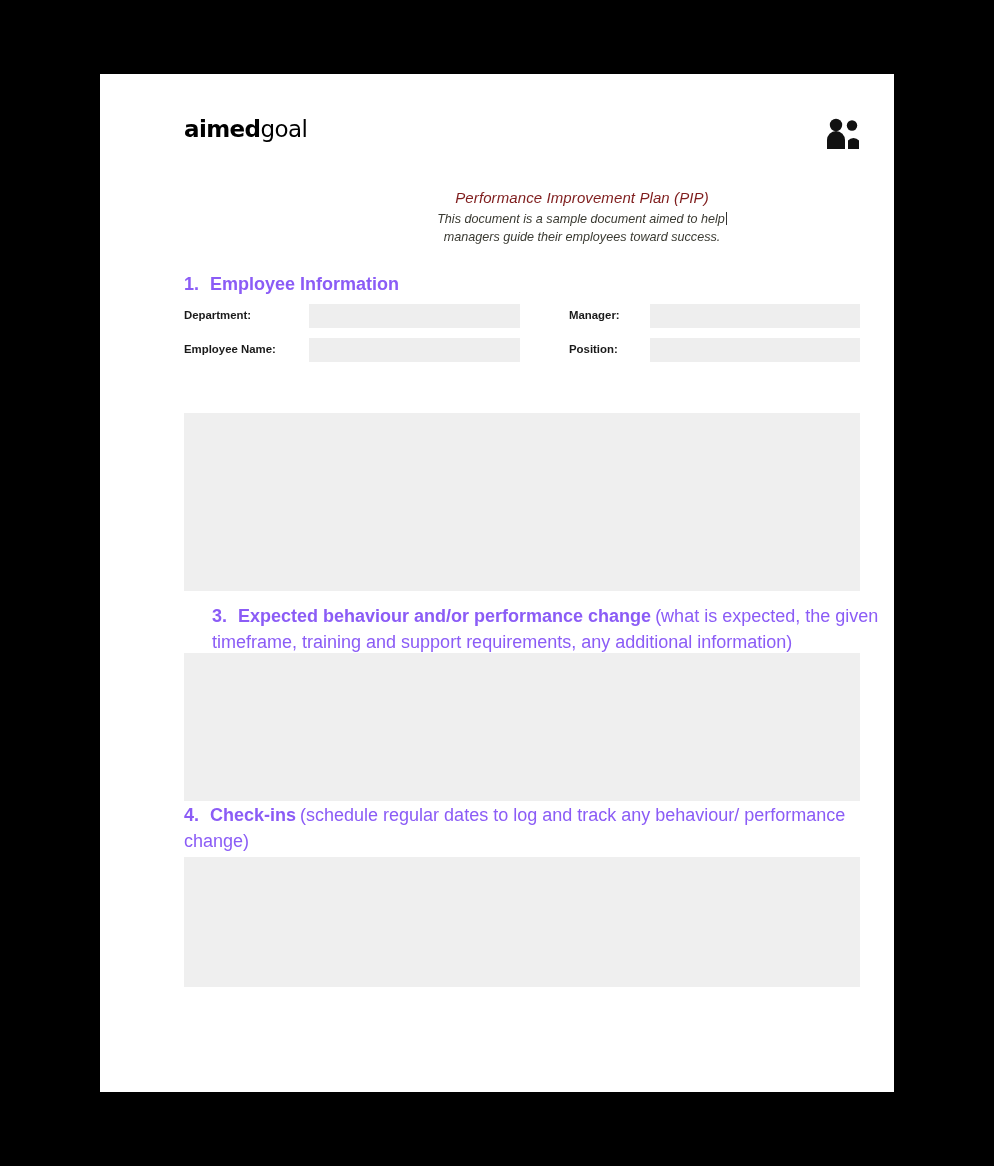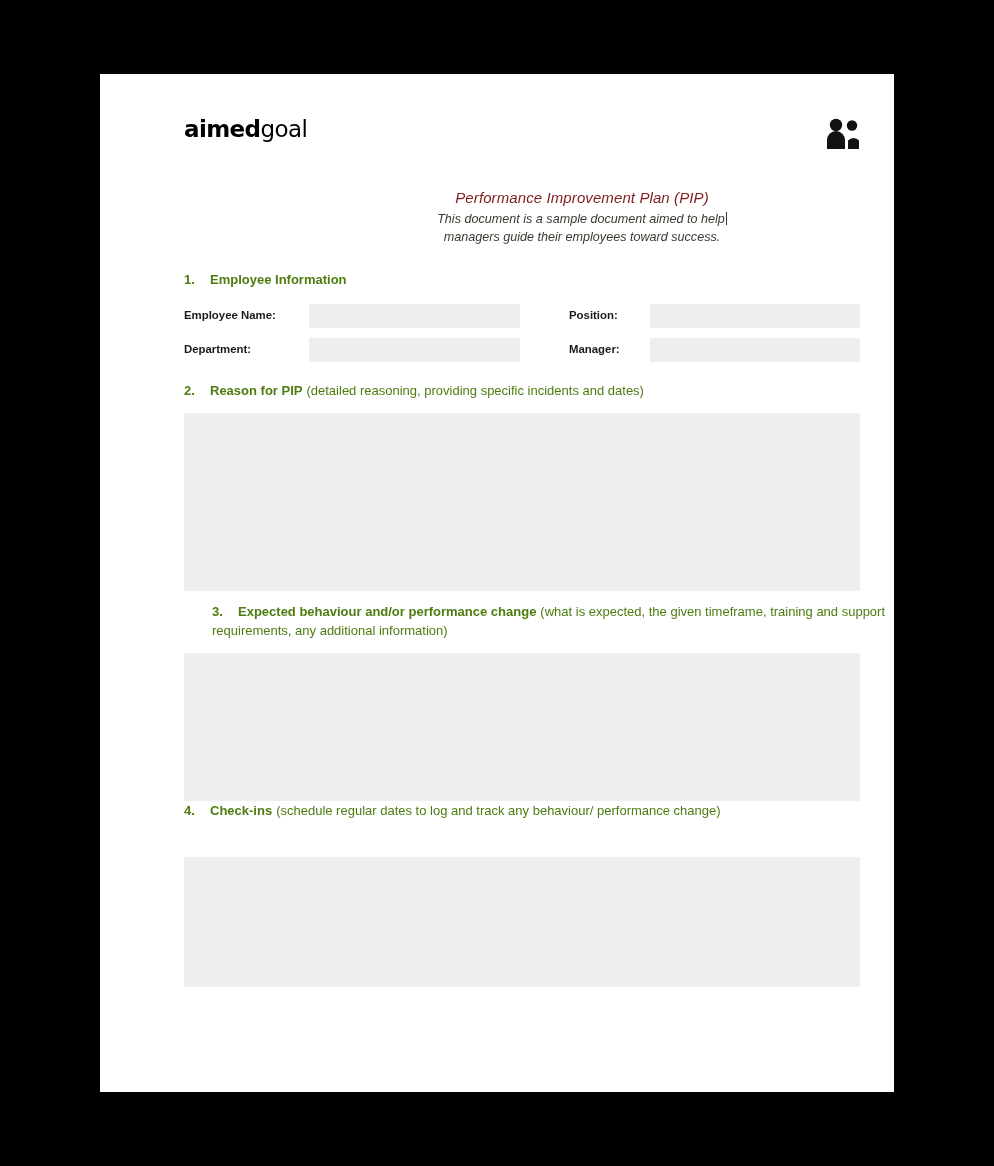--- a/index.html
+++ b/index.html
@@ -91,22 +91,22 @@
     width: 1px;
     height: 13px;
     background: #333;
     vertical-align: -2px;
     margin-left: 1px;
   }
 
   
   .section-heading {
     position: absolute;
-    font-size: 13px;
-    color: #4d7c0f;
+    font-size: 18px;
+    color: #8b5cf6;
     line-height: 1.45;
     width: 676px;
   }
   .section-heading .num {
     font-weight: bold;
     display: inline-block;
     width: 26px;
   }
   .section-heading .strong {
     font-weight: bold;
@@ -194,36 +194,33 @@
         <span>managers guide their employees toward success.</span>
       </div>
     </div>
 
     <div class="section-heading" style="top:197px;">
       <span class="num">1.</span><span class="strong">Employee Information</span>
     </div>
 
     <div class="info-grid">
       <div class="info-row">
+        <span class="info-label l1">Department:</span>
+        <input class="info-field f1" type="text" placeholder="" style="">
+        <span class="info-label l2">Manager:</span>
+        <input class="info-field f2" type="text" placeholder="" style="">
+      </div>
+      <div class="info-row">
         <span class="info-label l1">Employee Name:</span>
         <input class="info-field f1" type="text" placeholder="" style="">
         <span class="info-label l2">Position:</span>
         <input class="info-field f2" type="text" placeholder="" style="">
       </div>
-      <div class="info-row">
-        <span class="info-label l1">Department:</span>
-        <input class="info-field f1" type="text" placeholder="" style="">
-        <span class="info-label l2">Manager:</span>
-        <input class="info-field f2" type="text" placeholder="" style="">
-      </div>
-    </div>
-
-    <div class="section-heading" style="top:308px;">
-      <span class="num">2.</span><span class="strong">Reason for PIP</span><span class="normal" style="margin-left:4px;">(detailed reasoning, providing specific incidents and dates)</span>
-    </div>
+    </div>
+
     <textarea class="big-box" style="top: 339px; height: 178px;"></textarea>
 
     <div class="section-heading" style="top:529px;margin-left:28px;">
       <span class="num">3.</span><span class="strong">Expected behaviour and/or performance change</span><span class="normal" style="margin-left:4px;">(what is expected, the given timeframe, training and support requirements, any additional information)</span>
     </div>
     <textarea class="big-box" style="top: 579px; height: 148px;"></textarea>
 
     <div class="section-heading" style="top:728px;">
       <span class="num">4.</span><span class="strong">Check-ins</span><span class="normal" style="margin-left:4px;">(schedule regular dates to log and track any behaviour/ performance change)</span>
     </div>

